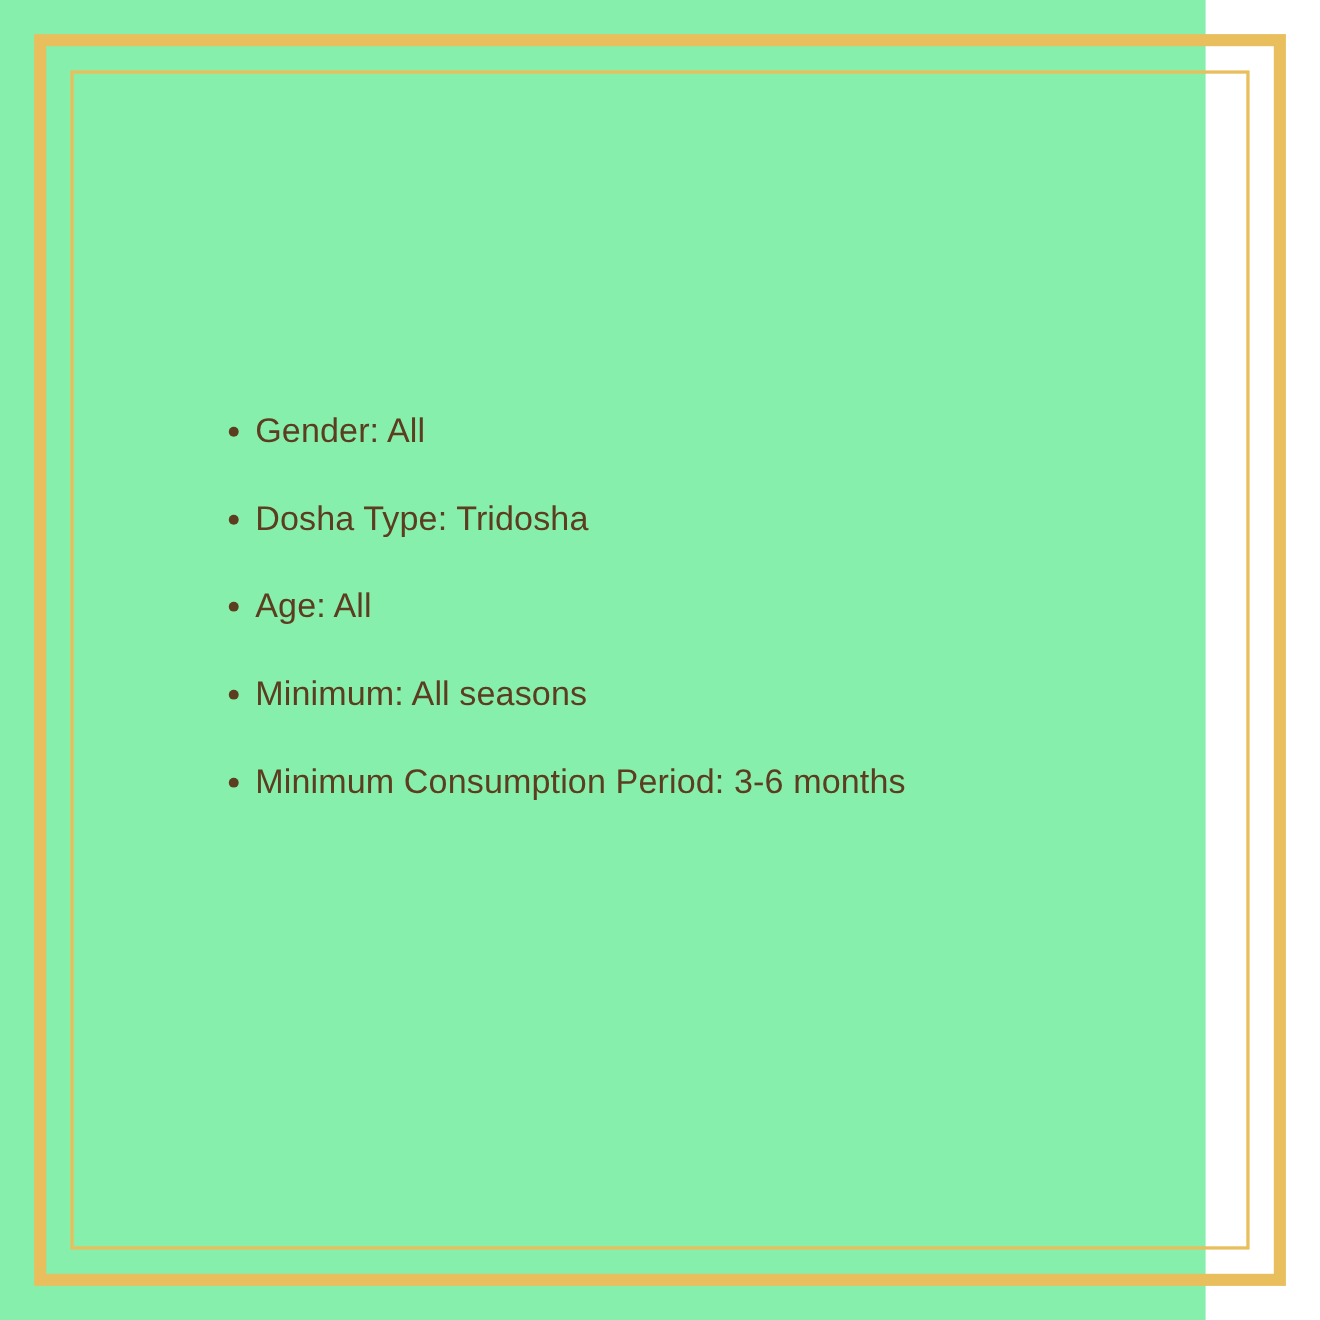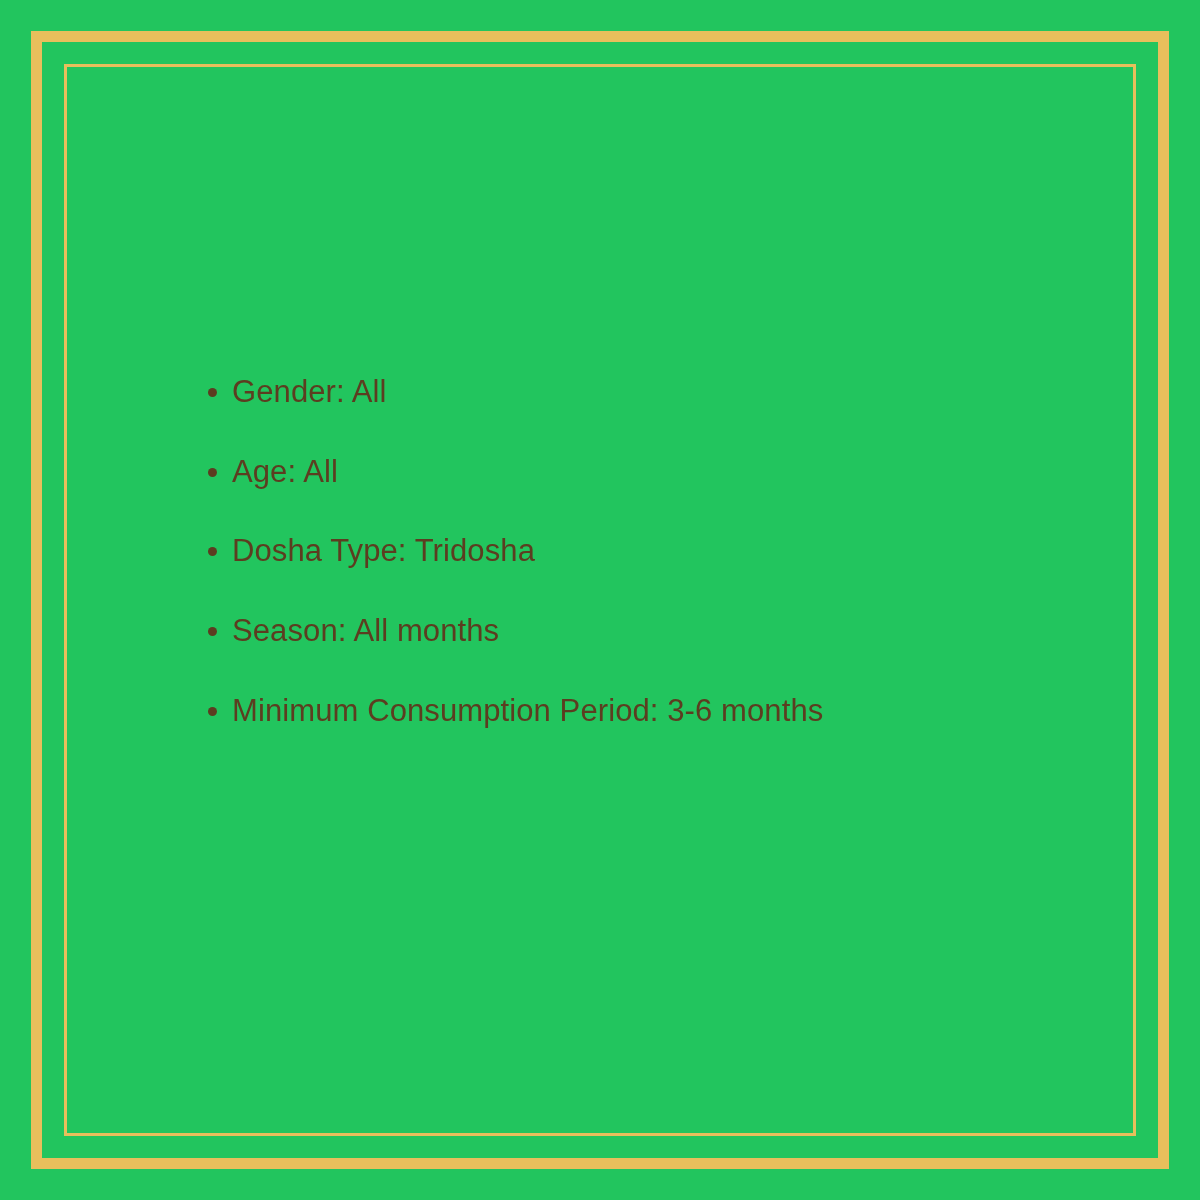--- a/index.html
+++ b/index.html
@@ -11,23 +11,23 @@
     width: 1200px;
     height: 1200px;
     font-family: "Liberation Sans", sans-serif;
     overflow: hidden;
   }
 
   .card {
     position: absolute;
     left: 0;
     top: 0;
-    width: 1200px;
+    width: 1096px;
     height: 1200px;
-    background: #22c55e;
+    background: #86efac;
   }
 
   
   .frame-outer {
     position: absolute;
     left: 31px;
     top: 31px;
     width: 1138px;
     height: 1138px;
     border: 11px solid #e8bf5c;
@@ -94,29 +94,29 @@
   <div class="frame-inner"></div>
 
   <div class="content">
     <ul class="bullet-list">
       <li>
         <span class="dot"></span>
         <span>Gender: All</span>
       </li>
       <li>
         <span class="dot"></span>
+        <span>Dosha Type: Tridosha</span>
+      </li>
+      <li>
+        <span class="dot"></span>
         <span>Age: All</span>
       </li>
       <li>
         <span class="dot"></span>
-        <span>Dosha Type: Tridosha</span>
-      </li>
-      <li>
-        <span class="dot"></span>
-        <span>Season: All months</span>
+        <span>Minimum: All seasons</span>
       </li>
       <li>
         <span class="dot"></span>
         <span>Minimum Consumption Period: 3-6 months</span>
       </li>
     </ul>
   </div>
 
 </div>
 

